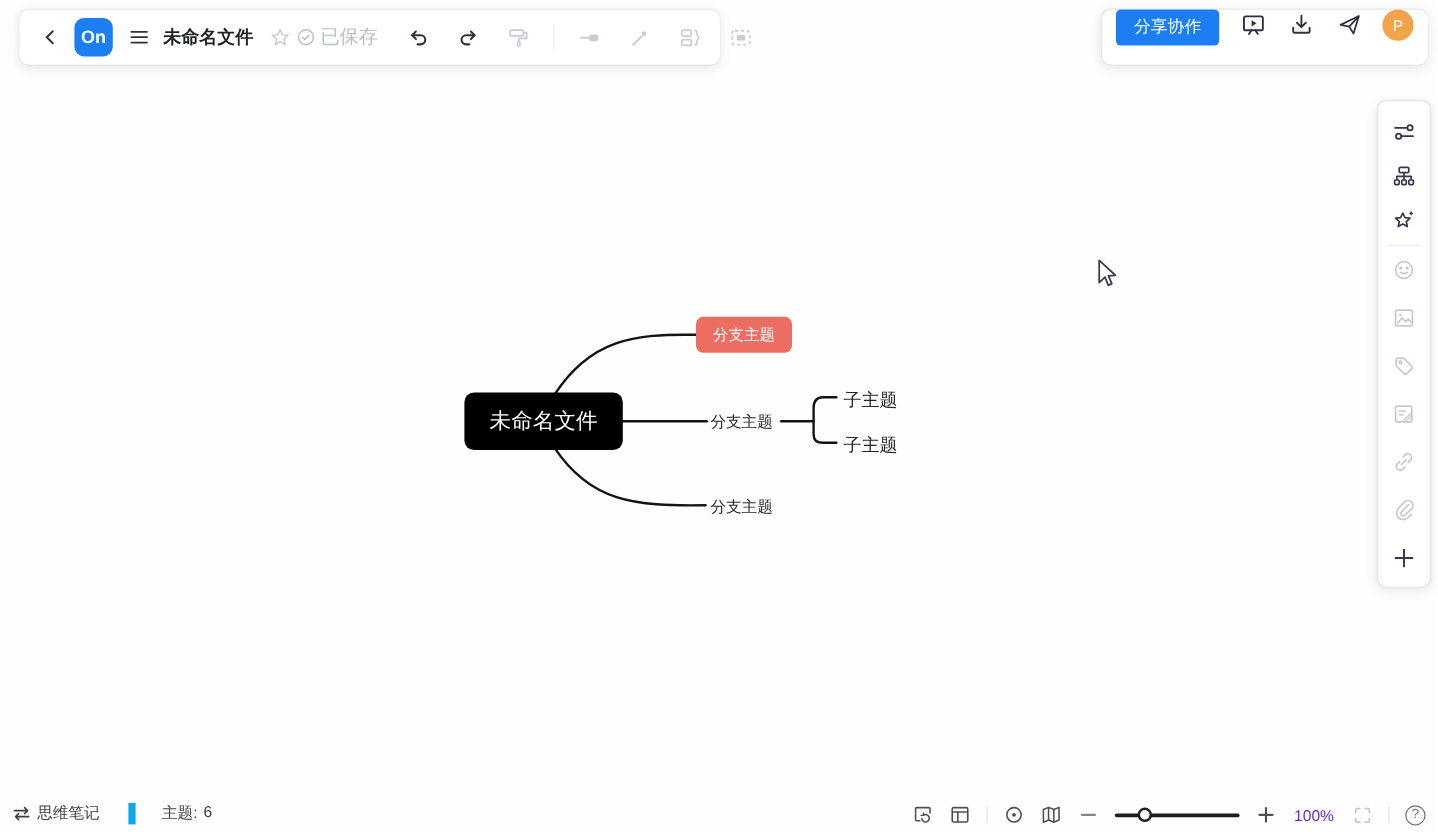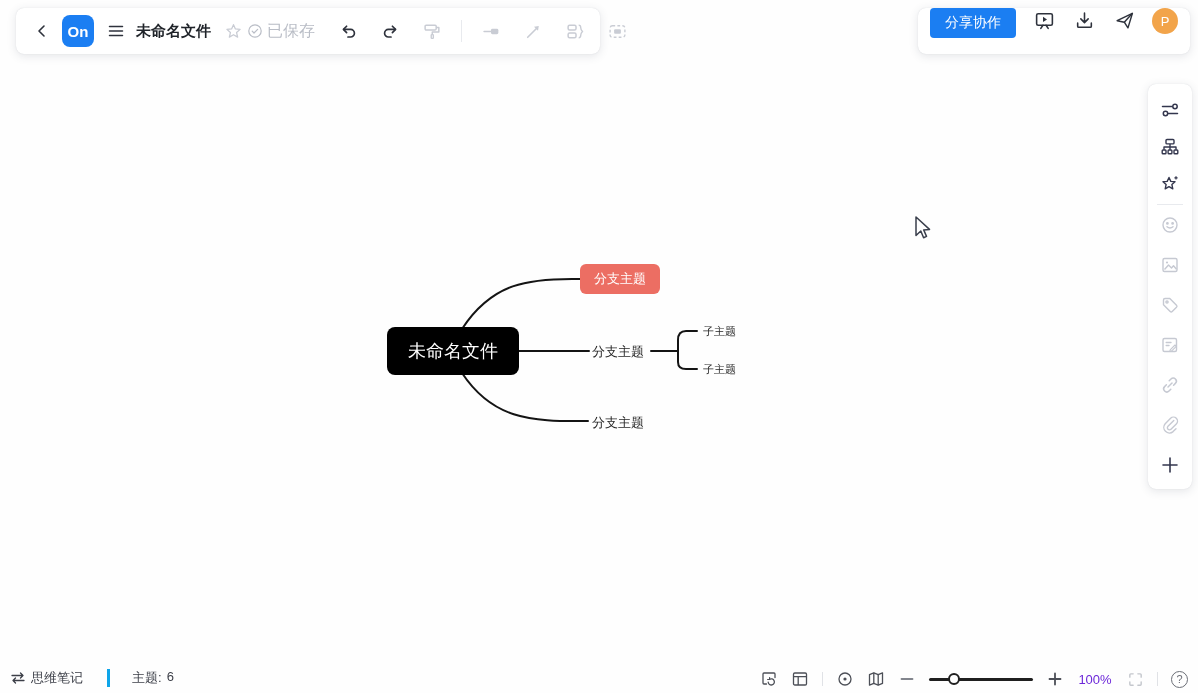--- a/index.html
+++ b/index.html
@@ -36,21 +36,21 @@
   .sb-plus { margin-bottom:14px; }
 
   
   .map-svg { position:absolute; left:0; top:0; z-index:5; pointer-events:none; }
   .node { position:absolute; display:flex; align-items:center; justify-content:center; z-index:6; cursor:pointer; }
   .root-node { left:387px; top:327px; width:132px; height:48px; background:#000; color:#fff;
                border-radius:8px; font-size:18px; }
   .red-node { left:580px; top:264px; width:80px; height:30px; background:#ec6e63; color:#fff;
               border-radius:6px; font-size:13px; }
   .branch-label { position:absolute; font-size:13px; color:#262626; z-index:6; cursor:pointer; white-space:nowrap; }
-  .sub-label { position:absolute; font-size:11px; color:#262626; z-index:6; cursor:pointer; white-space:nowrap; }
+  .sub-label { position:absolute; font-size:15px; color:#262626; z-index:6; cursor:pointer; white-space:nowrap; }
 
   .cursor { position:absolute; left:914px; top:216px; z-index:40; pointer-events:none; }
 
   
   .status-left { position:absolute; left:10px; bottom:6px; display:flex; align-items:center; z-index:20; color:#3c3f48; font-size:13px; }
   .status-right { position:absolute; right:10px; bottom:5px; display:flex; align-items:center; gap:13px; z-index:20; }
   .st-icon { width:18px; height:18px; color:#4c4f57; display:flex; align-items:center; justify-content:center; cursor:pointer; }
   .st-icon.light { color:#c3c6cc; }
   .hdivider { width:1px; height:14px; background:#e0e2e6; }
   .mode-switch { display:flex; align-items:center; gap:5px; cursor:pointer; }
@@ -259,21 +259,21 @@
   </div>
 
   <div class="status-left">
     <span class="mode-switch">
       <svg width="16" height="14" viewBox="0 0 16 14" fill="none" stroke="currentColor" stroke-width="1.3" stroke-linecap="round" stroke-linejoin="round">
           <path d="M2 4.5 H13 M10.5 2 L13 4.5 L10.5 7"></path>
           <path d="M14 9.5 H3 M5.5 7 L3 9.5 L5.5 12"></path>
         </svg>
       <span>思维笔记</span>
     </span>
-    <span class="topics" style="border-left:3px solid #0ea5e9; padding-left:22px;">
+    <span class="topics" style="border-left:6px solid #0ea5e9; padding-left:22px;">
       <span>主题:</span>
       <span>6</span>
     </span>
   </div>
 
   <div class="status-right">
     <span class="st-icon">
       <svg width="18" height="18" viewBox="0 0 18 18" fill="none" stroke="currentColor" stroke-width="1.3" stroke-linecap="round">
           <path d="M15 7.5 V4 Q15 3 14 3 H4 Q3 3 3 4 V13 Q3 14 4 14 H6.5"></path>
           <path d="M8.2 12.2 A3.1 3.1 0 1 0 9.6 9.3"></path>

